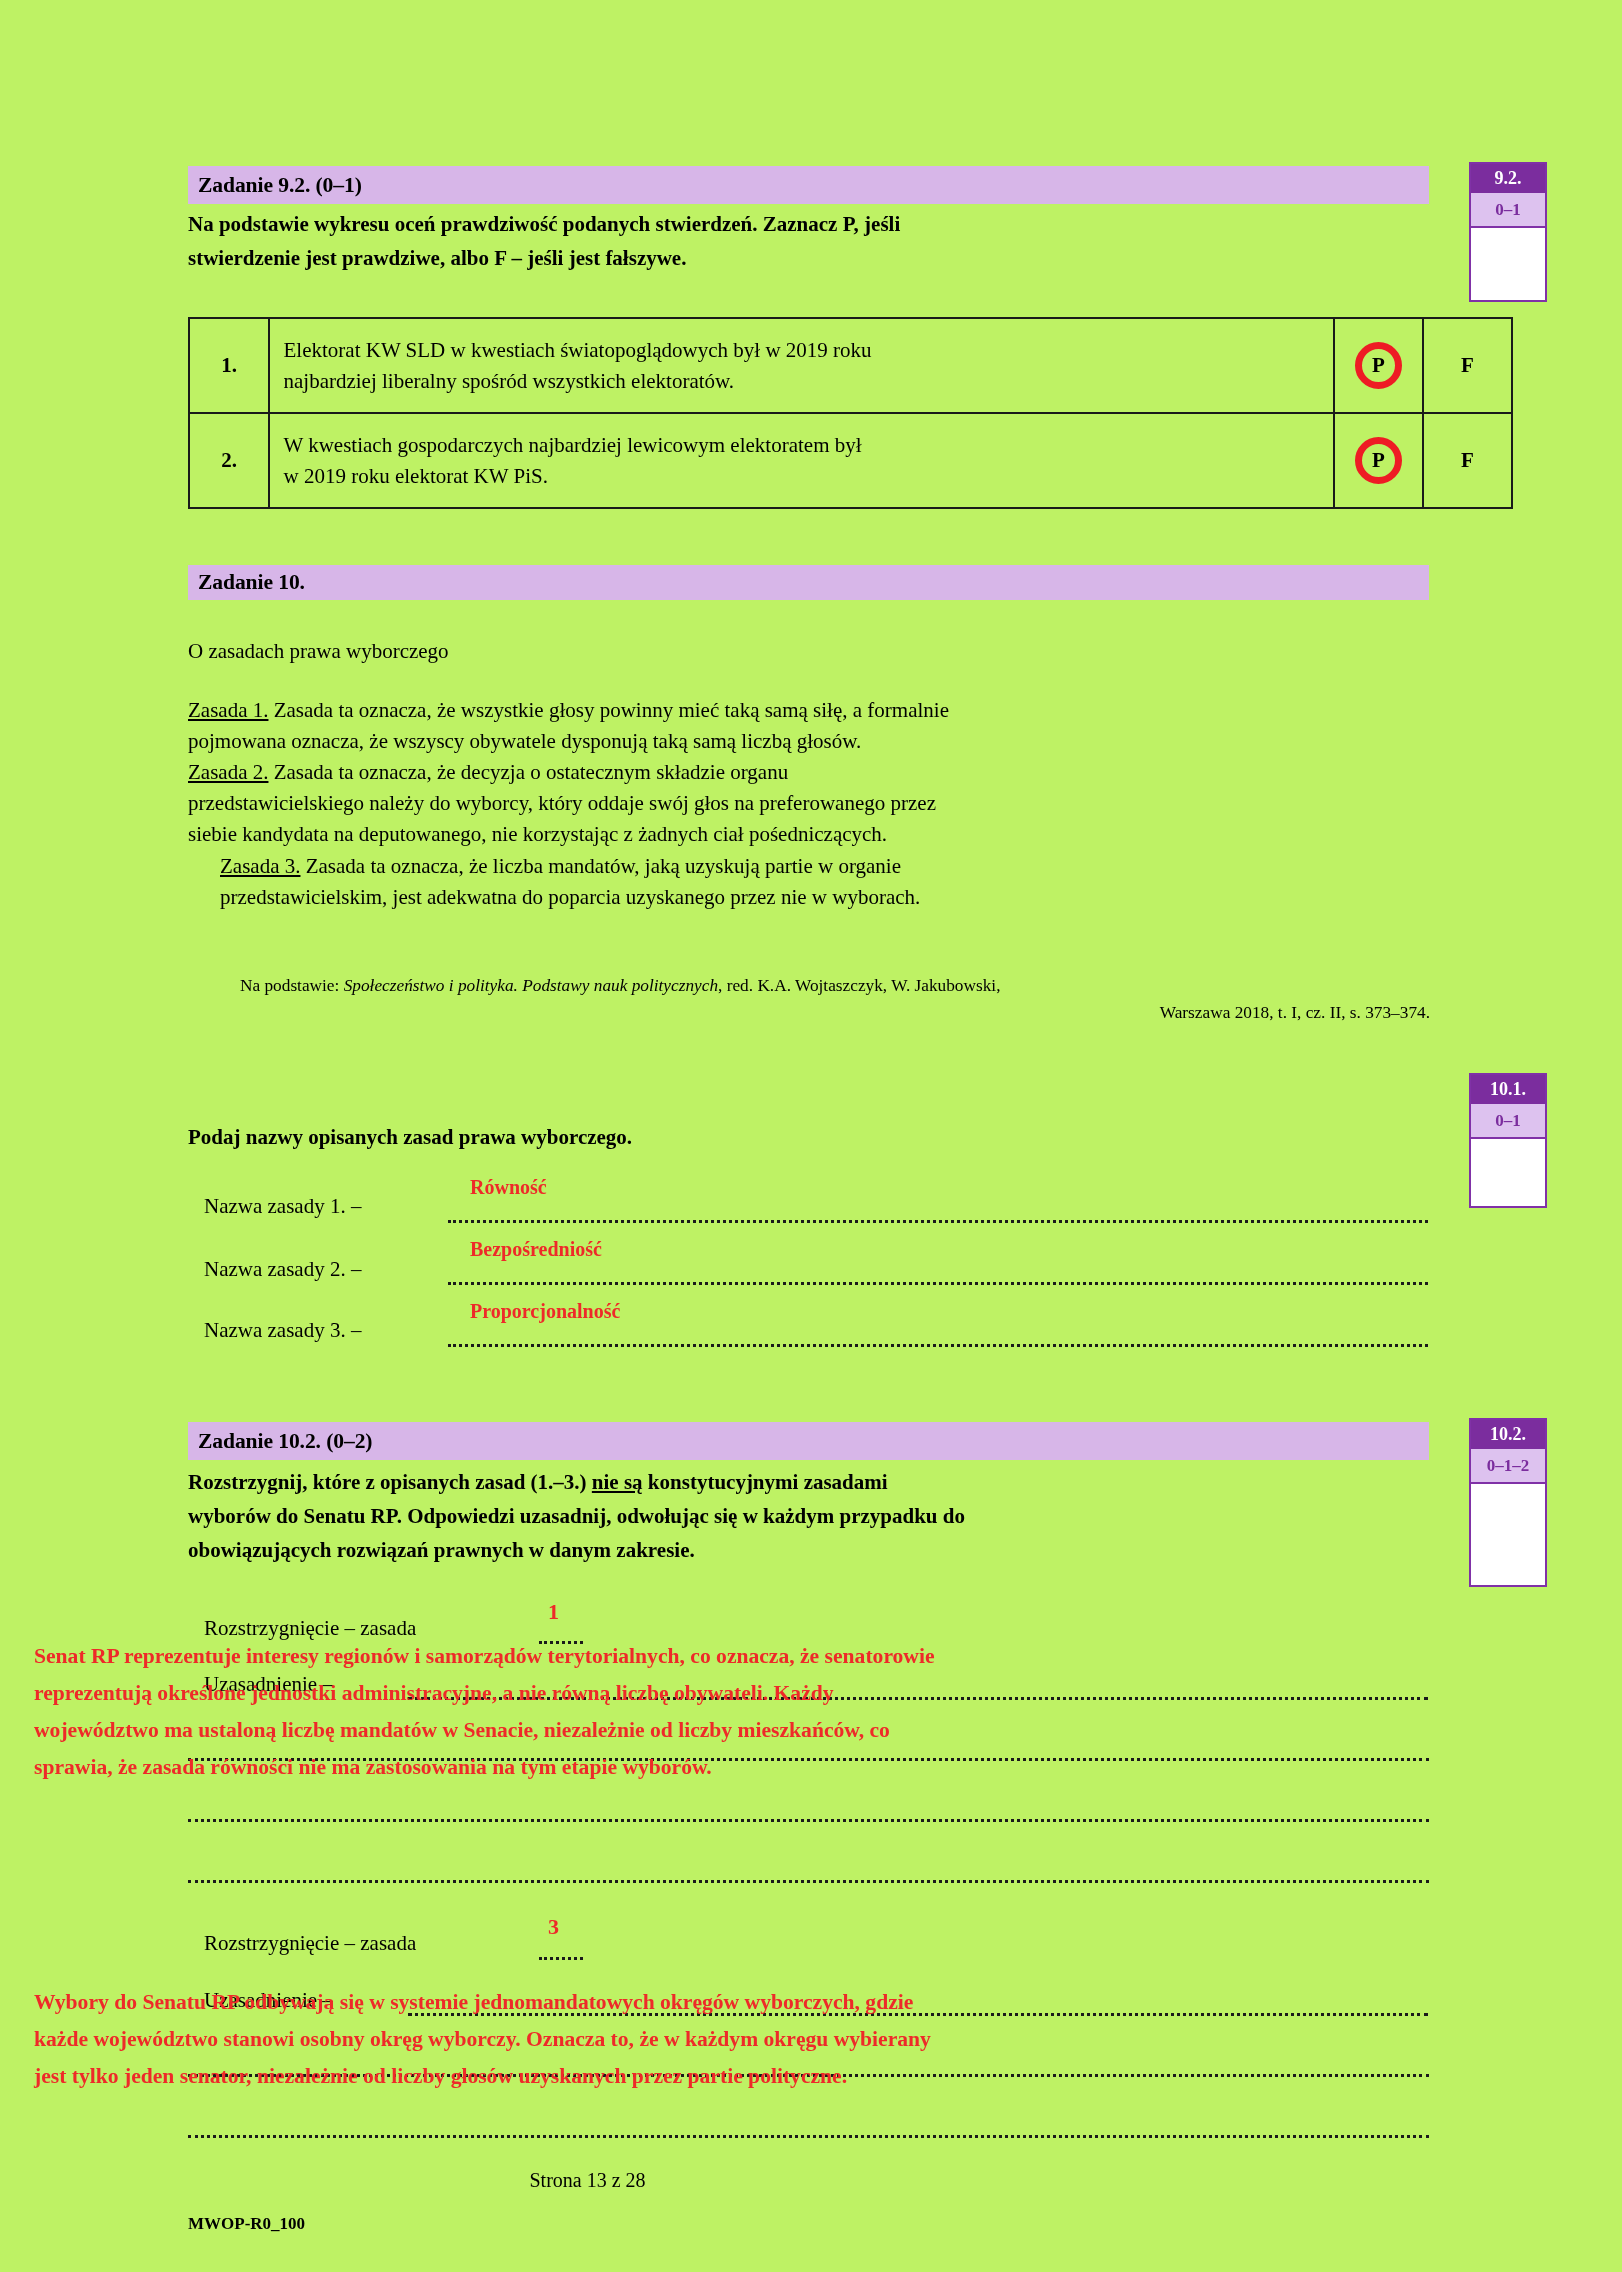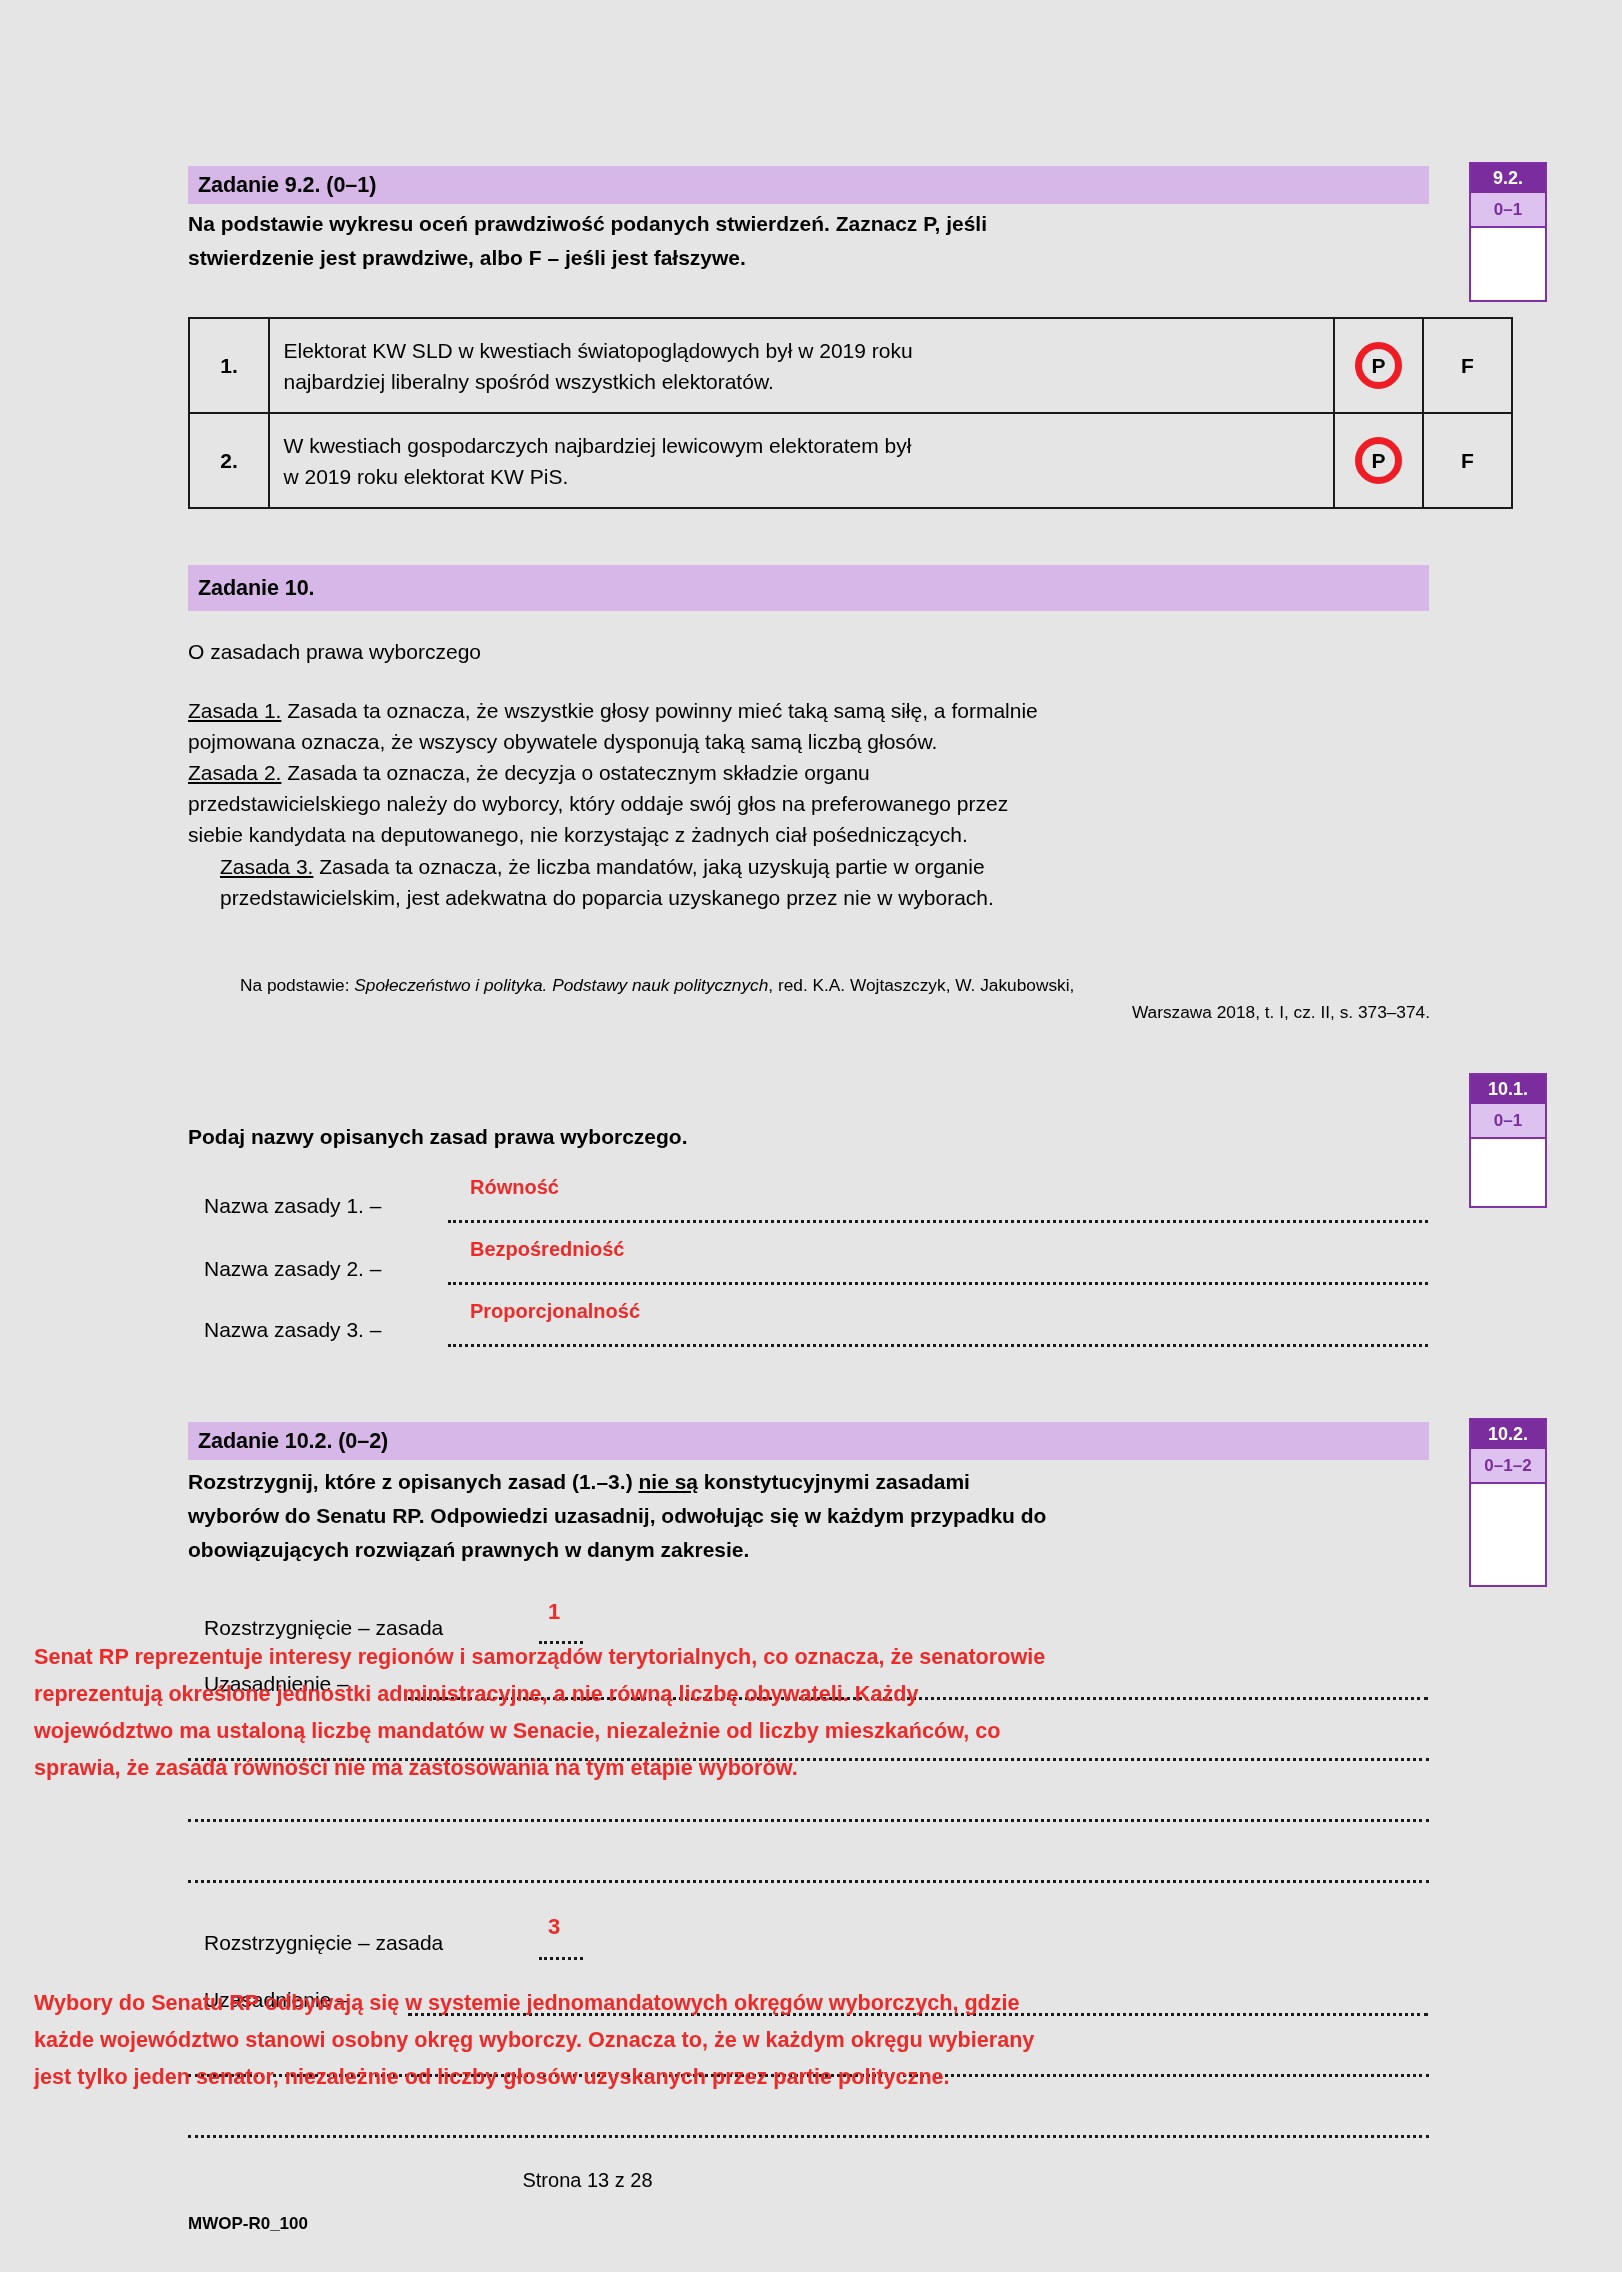--- a/index.html
+++ b/index.html
@@ -8,22 +8,23 @@
     background: #ffffff;
   }
   body {
     font-family: "Liberation Sans", sans-serif;
     color: #000000;
   }
   .page {
     position: relative;
     width: 1623px;
     height: 2273px;
-    background: #e5e5e5;
+    background: #bef264;
     overflow: hidden;
+    font-family: Liberation Serif, serif;
   }
 
   
   .task-header {
     position: absolute;
     background: #d7b6e8;
     box-sizing: border-box;
     display: flex;
     align-items: center;
     padding-left: 10px;
@@ -204,21 +205,21 @@
         <div>w 2019 roku elektorat KW PiS.</div>
       </td>
       <td class="col-p">
         <span class="circle-p">P</span>
       </td>
       <td class="col-f">F</td>
     </tr>
   </tbody>
     </table>
 
-  <div class="task-header" style="left:188px; top:565px; width:1241px; height:46px;">
+  <div class="task-header" style="left:188px; top:565px; width:1241px; height:35px;">
     <span>Zadanie 10.</span>
   </div>
 
   <div class="abs body-text" style="left:188px; top:636px;">O zasadach prawa wyborczego</div>
 
   <div class="abs body-text" style="left:188px; top:695px; width:1242px;">
     <div>
       <span class="u">Zasada 1.</span>
       <span>Zasada ta oznacza, że wszystkie głosy powinny mieć taką samą siłę, a formalnie</span>
     </div>

